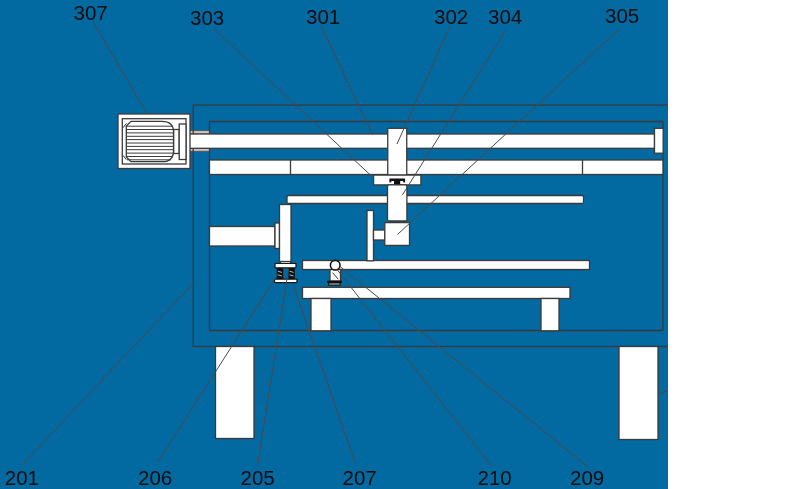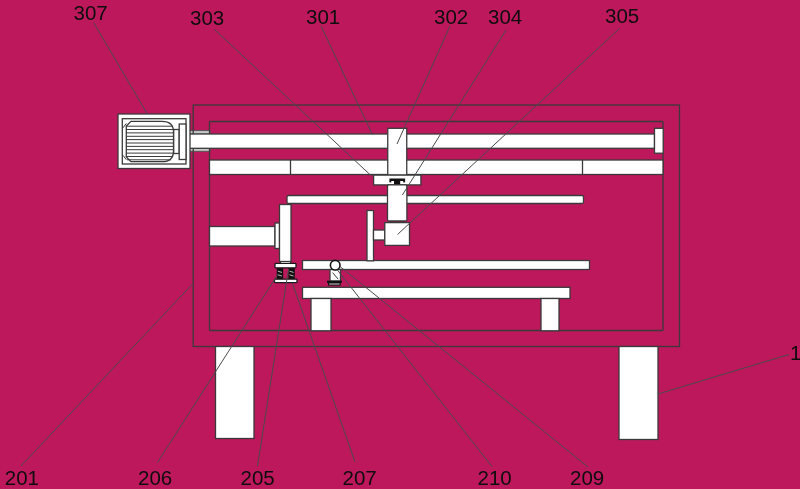--- a/index.html
+++ b/index.html
@@ -1,16 +1,16 @@
 <!DOCTYPE html>
 <html><head>
 <meta charset="utf-8">
 <style>
   html,body{margin:0;padding:0;background:#ffffff;}
-  .page{width:800px;height:489px;position:relative;overflow:hidden;background:#be185d;}
+  .page{width:668px;height:489px;position:relative;overflow:hidden;background:#0369a1;}
   svg{display:block;}
   text{font-family:"Liberation Sans",sans-serif;font-size:20.5px;fill:#0d0d0d;}
 </style>
 </head>
 <body>
 <div class="page">
 <svg width="800" height="489" viewBox="0 0 800 489">
 
   <rect x="186" y="130.6" width="24" height="3.4" fill="#c9c9c9" stroke="#555" stroke-width="1"></rect>
   <rect x="186" y="147.9" width="24" height="3.4" fill="#c9c9c9" stroke="#555" stroke-width="1"></rect>

